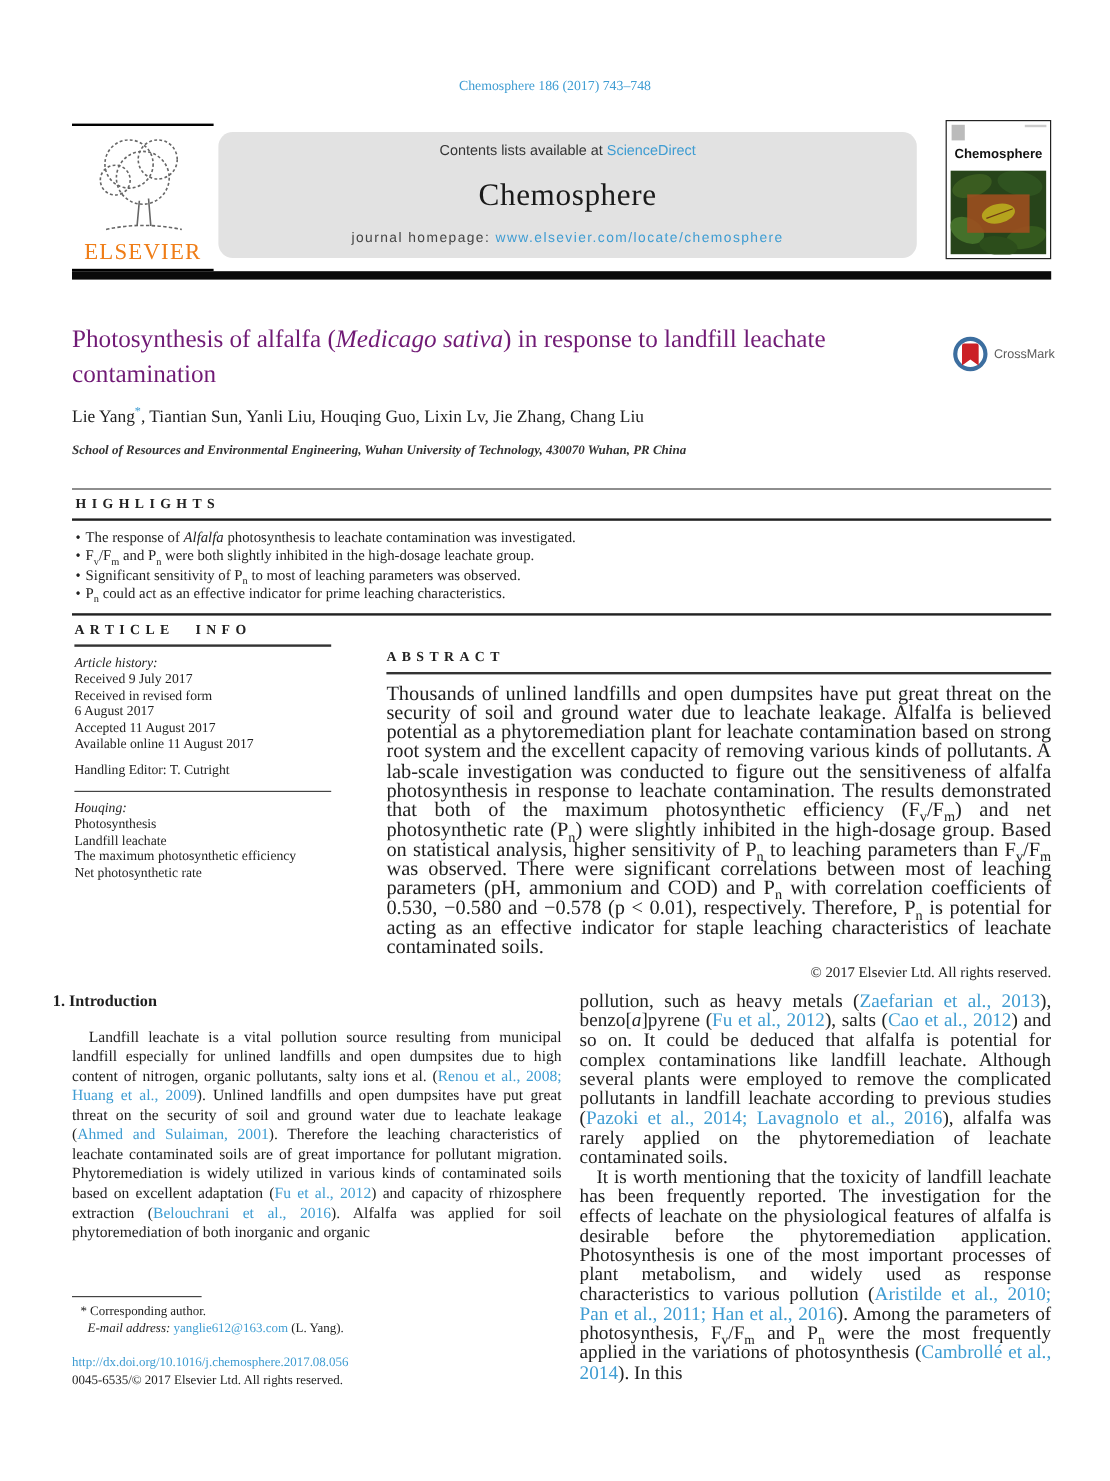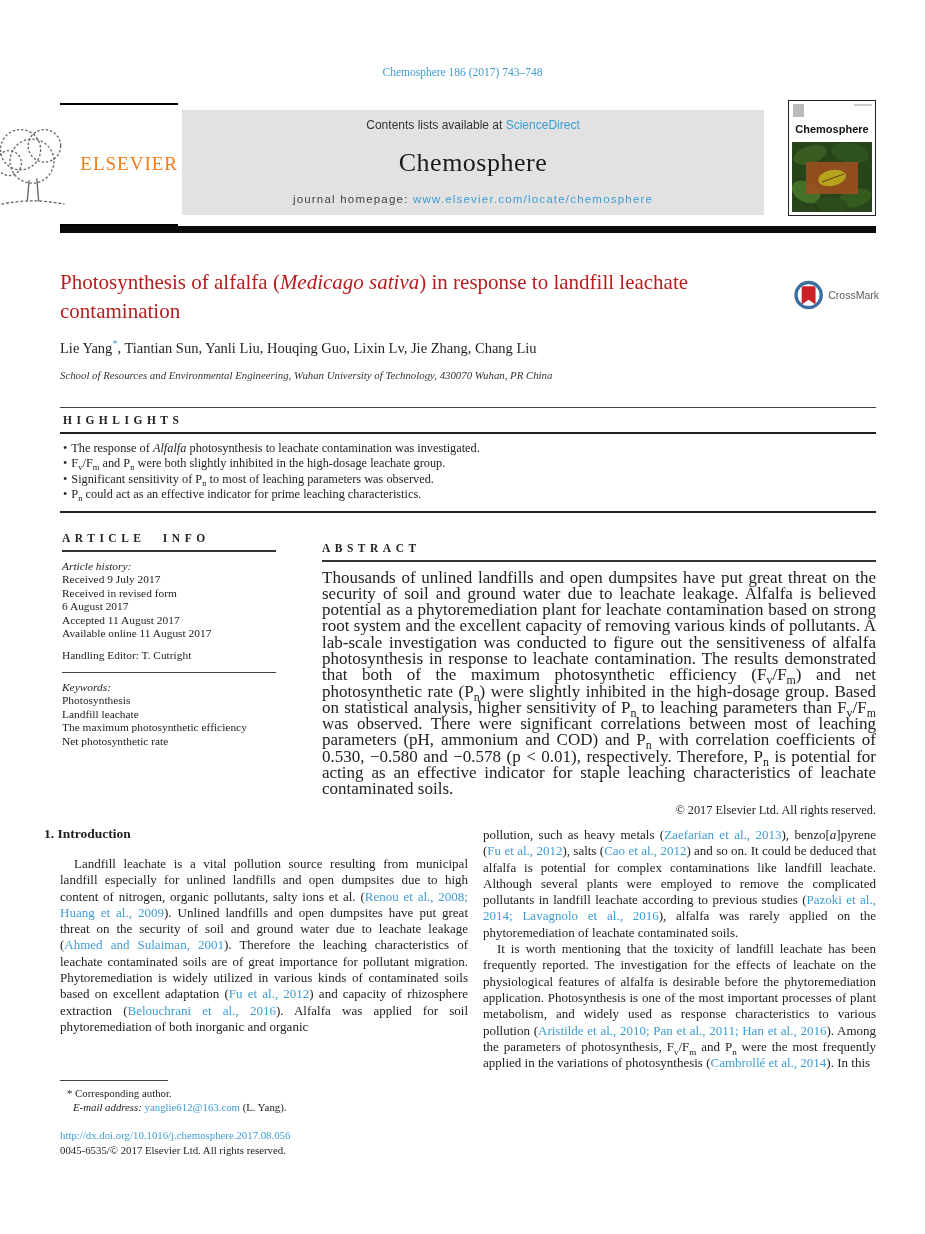--- a/index.html
+++ b/index.html
@@ -9,75 +9,75 @@
   sub,sup{font-size:70%;line-height:0;}
   i{font-style:italic;}
 
   
   .citation{position:absolute;top:66px;left:0;width:100%;text-align:center;
             font-size:11.5px;color:#3E9CD2;}
 
   
   .logo-col{position:absolute;left:60px;top:103px;width:118px;height:119px;
             border-top:2px solid #000;border-bottom:2px solid #000;
-            display:flex;flex-direction:row;align-items:center;justify-content:flex-end;}
+            display:flex;flex-direction:column;align-items:center;justify-content:flex-end;}
   .tree-icon{flex:1;display:flex;align-items:center;justify-content:center;width:100%;}
   .elsevier-wordmark{font-family:"Liberation Serif",serif;font-size:19px;letter-spacing:1px;
             color:#EF7D17;line-height:1;margin:2px 0 4px 0;}
   .banner{position:absolute;left:182px;top:110px;width:582px;height:105px;background:#E2E2E2;
           display:flex;flex-direction:column;align-items:center;justify-content:space-between;
-          padding:8px 0 10px 0;box-sizing:border-box;}
+          padding:8px 0 10px 0;box-sizing:border-box;border-radius:12px;}
   .contents-line{font-family:"Liberation Sans",sans-serif;font-size:12px;color:#333;}
   .journal-title{font-family:"Liberation Serif",serif;font-size:26px;color:#1a1a1a;letter-spacing:.5px;}
   .homepage-line{font-family:"Liberation Sans",sans-serif;font-size:11.5px;letter-spacing:1.2px;color:#444;}
   .cover{position:absolute;left:788px;top:100px;width:88px;height:116px;border:1px solid #222;
          background:#fff;box-sizing:border-box;}
   .cover-minilogo{position:absolute;left:4px;top:3px;width:11px;height:13px;background:#bbb;}
   .cover-minitext{position:absolute;right:3px;top:3px;width:18px;height:2px;background:#ccc;}
   .cover-title{position:absolute;left:0;top:22px;width:100%;text-align:center;
                font-family:"Liberation Sans",sans-serif;font-weight:bold;font-size:11px;color:#111;}
   .cover-art{position:absolute;left:3px;bottom:3px;width:80px;height:70px;}
 
   .black-bar{position:absolute;left:60px;top:226px;width:816px;height:7px;background:#0a0a0a;}
 
   
   .article-title{position:absolute;left:60px;top:268px;width:710px;
-                 font-size:21px;line-height:29px;color:#b91c1c;}
+                 font-size:21px;line-height:29px;color:#701a75;}
   .crossmark{position:absolute;left:793px;top:276px;width:86px;height:38px;
              display:flex;align-items:center;gap:4px;}
   .crossmark-label{font-family:"Liberation Sans",sans-serif;font-size:10.5px;color:#5b5b5b;}
   .authors{position:absolute;left:60px;top:340px;width:780px;font-size:14.5px;color:#1f1f1f;}
-  .affiliation{position:absolute;left:60px;top:369px;width:780px;font-size:10.8px;font-style:italic;color:#333;}
+  .affiliation{position:absolute;left:60px;top:369px;width:780px;font-size:10.8px;font-style:italic;color:#333;font-weight:bold;}
 
   
   .hl{position:absolute;left:60px;top:407px;width:816px;}
   .rule1{height:1px;background:#444;}
   .rule2{height:2px;background:#222;}
   .sec-heading{font-size:11.5px;font-weight:bold;color:#222;letter-spacing:4.5px;word-spacing:10px;
                margin:6px 0 6px 3px;font-family:Liberation Serif, serif;}
   .hl-list{margin:7px 0 8px 3px;padding:0;list-style:none;font-size:12.3px;line-height:15.4px;color:#222;}
   .hl-list li::before{content:"\2022";margin-right:4px;}
 
   
-  .info-col{position:absolute;left:62px;top:532px;width:214px;}
+  .info-col{position:absolute;left:62px;top:519px;width:214px;}
   .info-rule{height:1.5px;background:#333;margin-top:2px;}
   .info-body{font-size:11.4px;line-height:13.6px;color:#222;margin-top:8px;}
   .info-col .sec-heading, .abs-col .sec-heading{margin-left:0;margin-top:0;}
   .editor-line{margin-top:8px;}
   .kw-rule{height:1px;background:#444;margin:9px 0 8px 0;}
   .abs-col{position:absolute;left:322px;top:542px;width:554px;}
   .abs-body{font-size:17px;line-height:16.3px;text-align:justify;color:#222;margin-top:8px;}
   .copyright{font-size:12.3px;text-align:right;margin-top:5px;color:#222;}
 
   
   .intro-heading{position:absolute;left:44px;top:826px;font-size:13.5px;font-weight:bold;color:#1f1f1f;}
   .col-left{position:absolute;left:60px;top:856px;width:408px;font-size:13px;line-height:16.3px;
             text-align:justify;color:#222;}
   .col-left p{margin:0;text-indent:14px;}
-  .col-right{position:absolute;left:483px;top:827px;width:393px;font-size:13px;line-height:16.3px;
+  .col-right{position:absolute;left:483px;top:827px;width:393px;font-size:16px;line-height:16.3px;
              text-align:justify;color:#222;}
   .col-right p{margin:0;}
   .col-right p.indent{text-indent:14px;}
 
   
   .footnote{position:absolute;left:60px;top:1080px;width:300px;font-size:10.8px;line-height:13.5px;color:#222;}
   .footnote-rule{width:108px;height:1px;background:#444;margin-bottom:6px;}
   .fn-l1{padding-left:7px;}
   .fn-l2{padding-left:13px;}
   .bottom-block{position:absolute;left:60px;top:1128px;font-size:10.8px;line-height:14.5px;color:#222;}
@@ -161,21 +161,21 @@
     <div class="info-rule"></div>
     <div class="info-body">
       <div><i>Article history:</i></div>
       <div>Received 9 July 2017</div>
       <div>Received in revised form</div>
       <div>6 August 2017</div>
       <div>Accepted 11 August 2017</div>
       <div>Available online 11 August 2017</div>
       <div class="editor-line">Handling Editor: T. Cutright</div>
       <div class="kw-rule"></div>
-      <div><i>Keywords:</i></div>
+      <div><i>Houqing:</i></div>
       <div>Photosynthesis</div>
       <div>Landfill leachate</div>
       <div>The maximum photosynthetic efficiency</div>
       <div>Net photosynthetic rate</div>
     </div>
   </div>
 
   <div class="abs-col">
     <div class="sec-heading">ABSTRACT</div>
     <div class="info-rule"></div>

